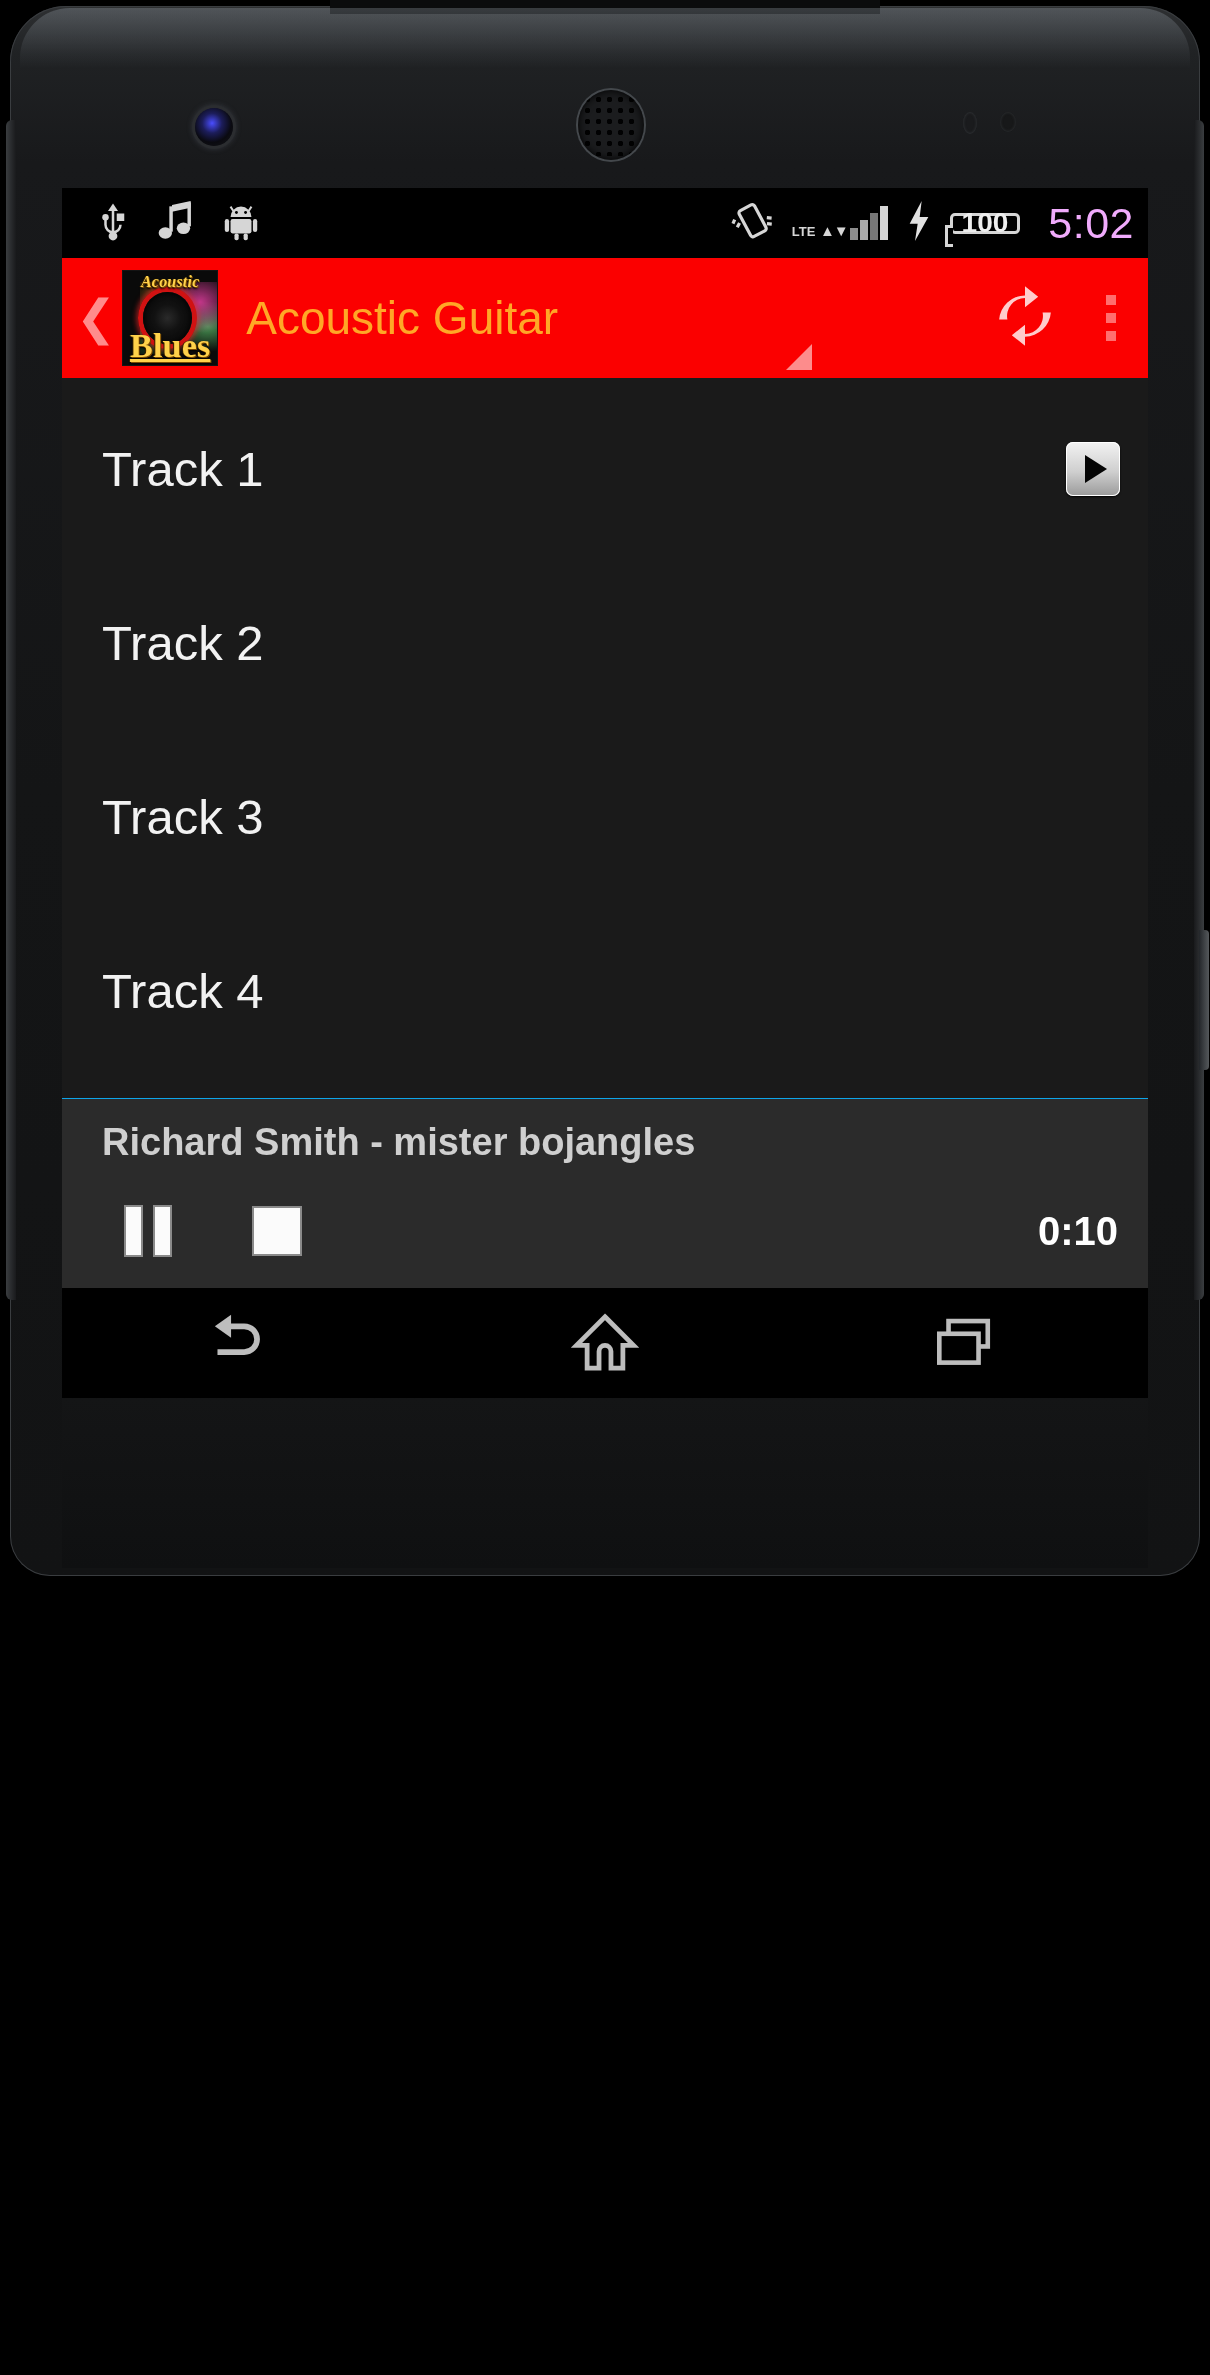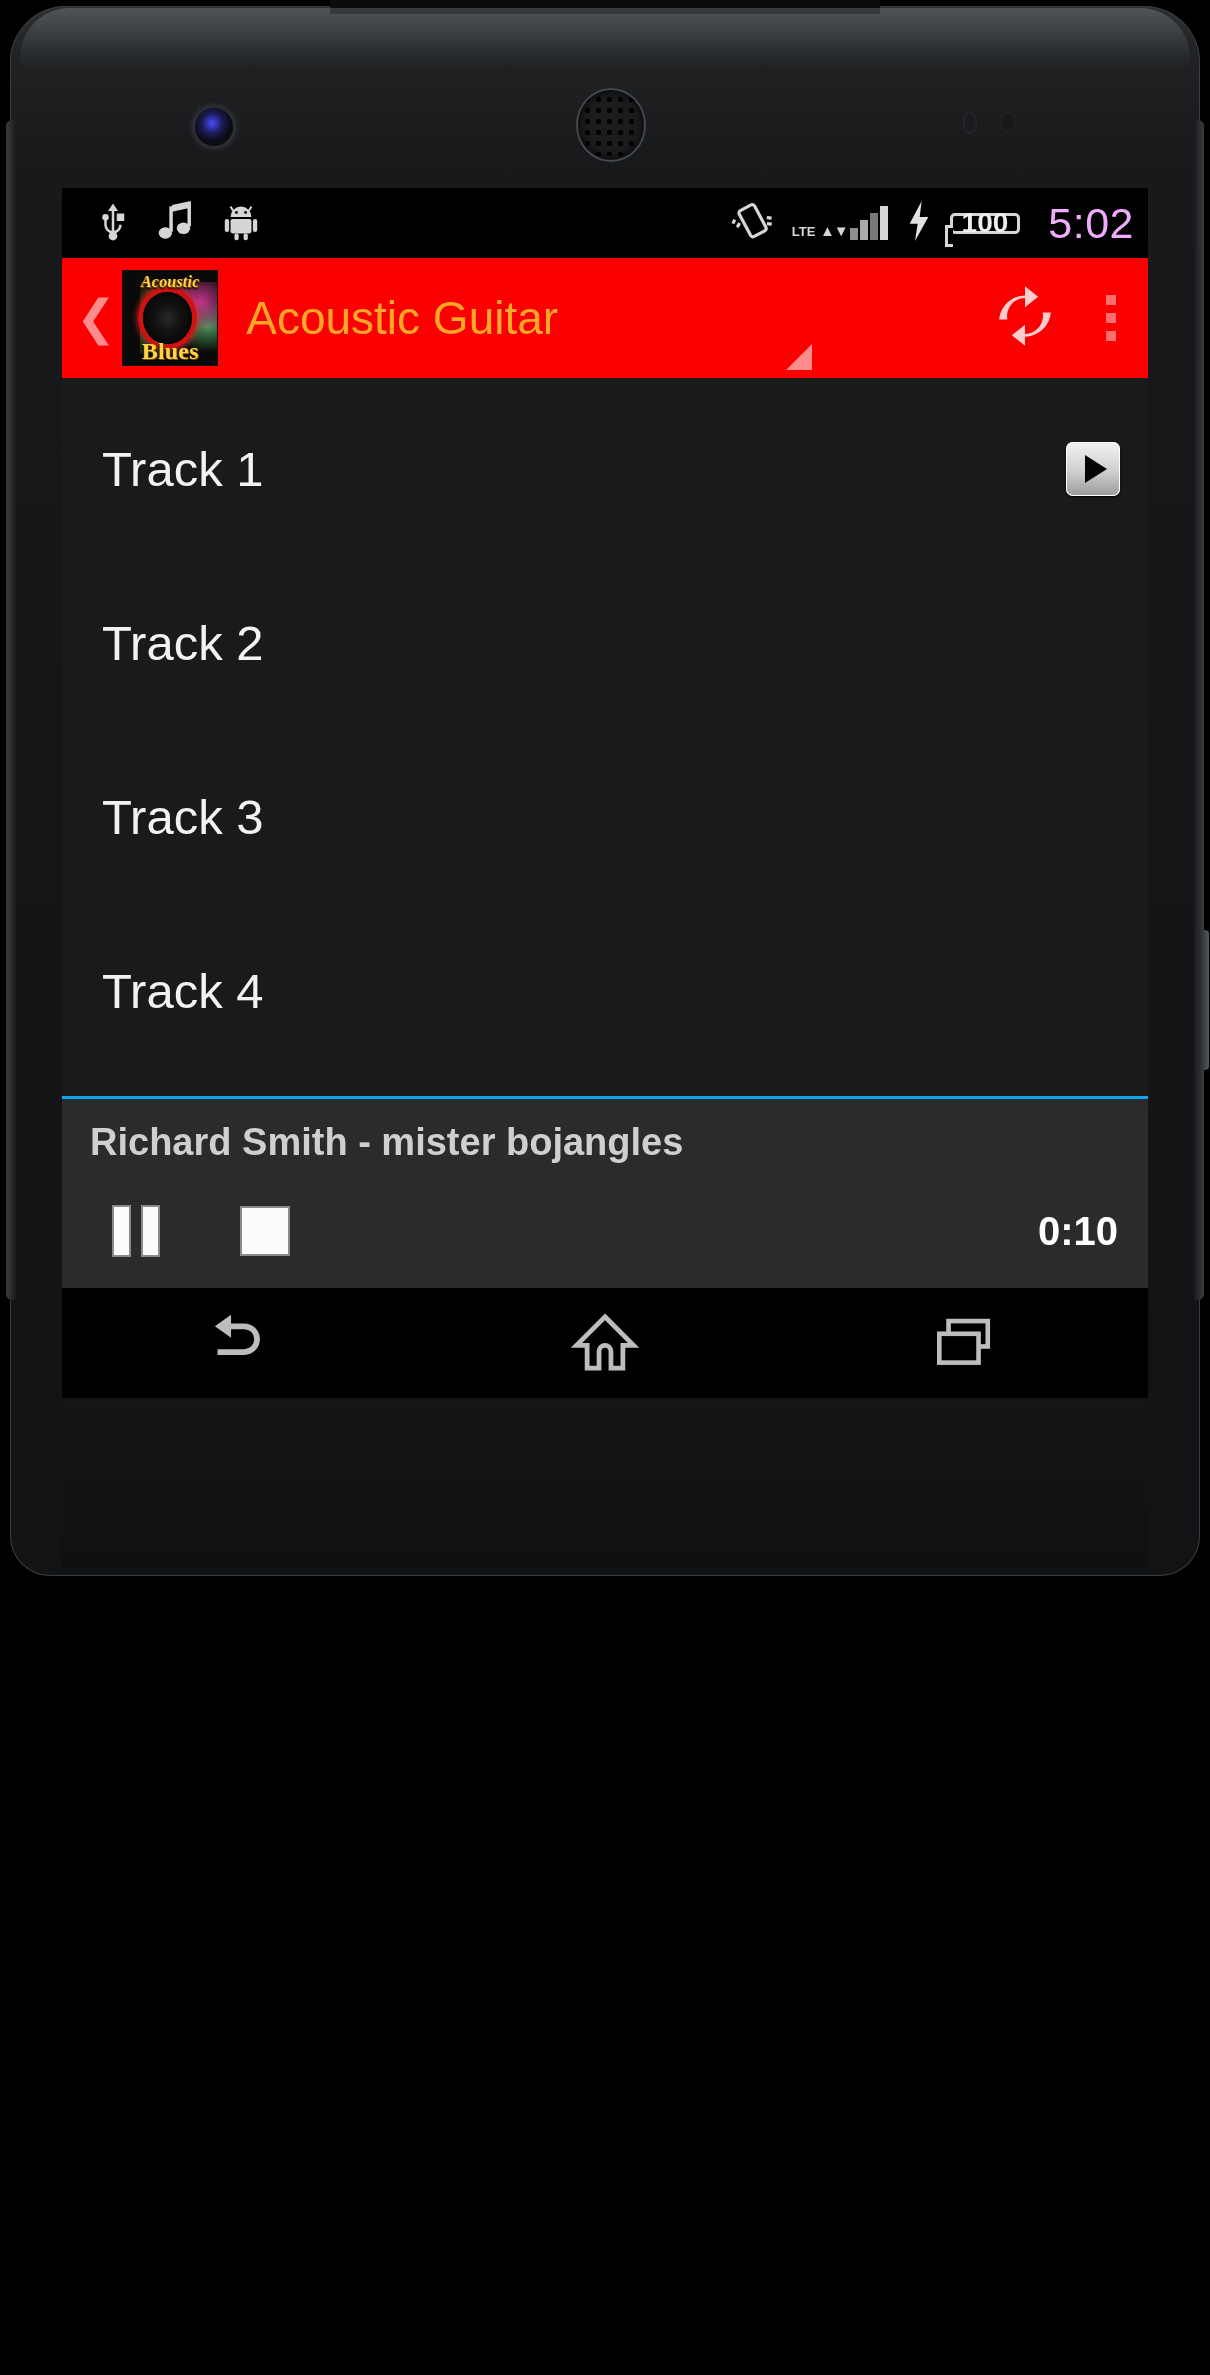--- a/index.html
+++ b/index.html
@@ -161,21 +161,21 @@
     box-shadow:inset 0 0 6px #000;
   }
   .ai-top, .ai-bot {
     position:absolute; left:0; width:100%; text-align:center;
     font-family:"Liberation Serif", serif;
     color:#FFD24A;
     text-shadow:1px 1px 0 #7a4a00, -1px 0 0 #3b2400, 0 2px 2px #000;
     font-weight:bold; letter-spacing:0.2px;
   }
   .ai-top { top:2px; font-size:16px; font-style:italic; }
-  .ai-bot { bottom:0px; font-size:24px; }
+  .ai-bot { bottom:0px; font-size:34px;text-decoration:underline; }
   .ab-title {
     color:#FFA726; font-size:46px; margin-left:28px;
     white-space:nowrap;
   }
   .ab-spinner { margin-left:auto; padding:0 36px 0 0; }
   .ab-overflow {
     display:flex; flex-direction:column; gap:8px;
     padding:0 12px;
   }
   .ab-overflow b { display:block; width:10px; height:10px; background:#ff6e6e; }
@@ -206,22 +206,22 @@
     display:block; width:0; height:0;
     border-left:22px solid #050505;
     border-top:14px solid transparent;
     border-bottom:14px solid transparent;
     margin-left:5px;
   }
 
   
   .playerbar {
     background:#2b2b2b;
-    border-top:3px solid #0ea5e9;
-    padding:22px 30px 26px 28px;
+    border-top:1px solid #0ea5e9;
+    padding:22px 30px 26px 40px;
   }
   .pb-title {
     color:#cfcfcf; font-size:38px; font-weight:bold;
     white-space:nowrap; overflow:hidden; text-overflow:ellipsis;
   }
   .pb-controls {
     display:flex; align-items:center;
     margin-top:36px; height:62px;
   }
   .btn-pause { display:flex; gap:10px; margin-left:22px; }

